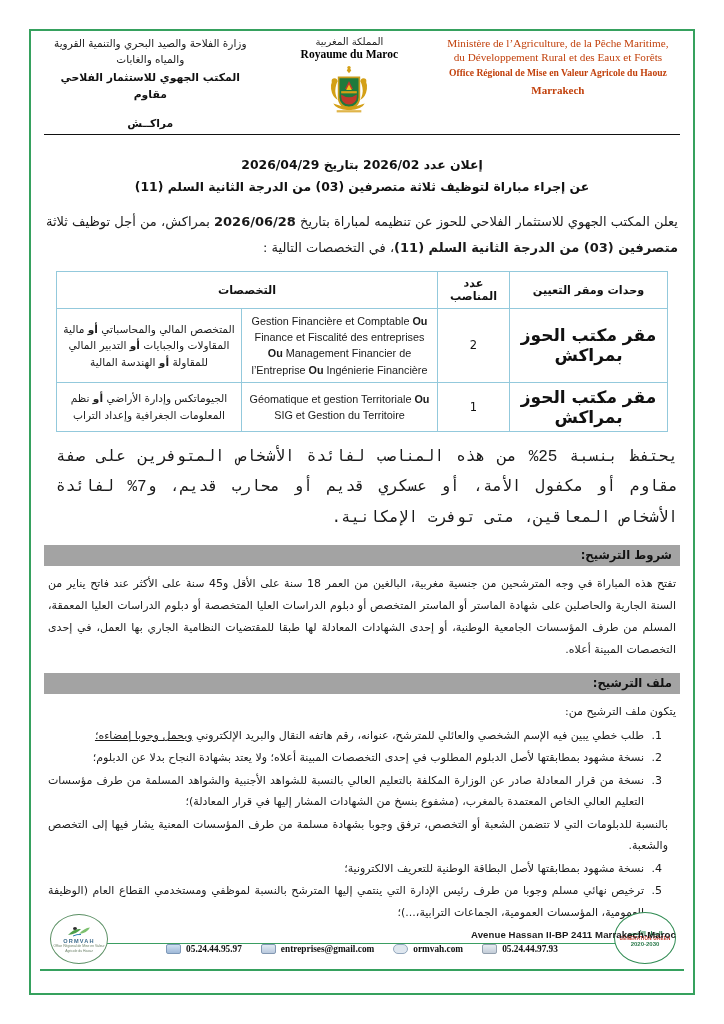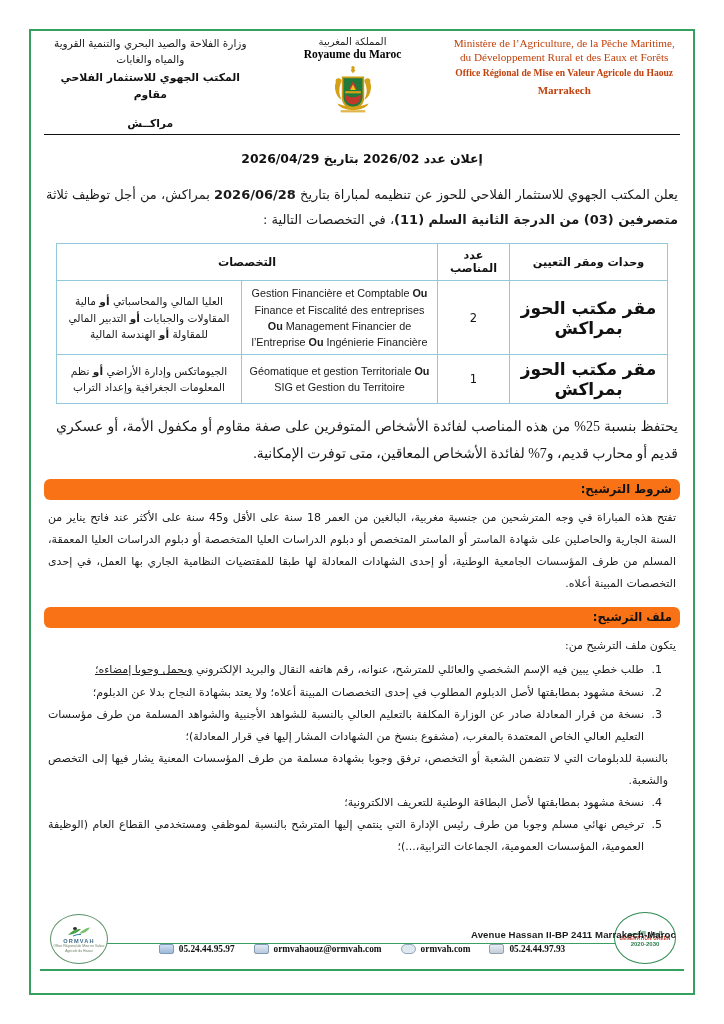--- a/index.html
+++ b/index.html
@@ -26,21 +26,21 @@
     position: absolute;
     left: 40px; top: 36px;
     width: 644px; height: 952px;
   }
 
   
   .header {
     display: flex;
     flex-direction: row-reverse;
     align-items: flex-start;
-    justify-content: space-between;
+    justify-content: flex-start;
     padding: 0 6px;
     height: 96px;
   }
   .hdr-col { width: 33%; text-align: center; }
   .hdr-ar { direction: rtl; }
   .hdr-ar .l1, .hdr-ar .l2 {
     font-size: 10.5px; color: #1a1a1a; line-height: 1.5;
     font-family: "DejaVu Sans", sans-serif;
   }
   .hdr-ar .l3 {
@@ -72,21 +72,21 @@
   .hdr-fr .f3 { font-size: 11px; font-weight: bold; margin-top: 5px; }
 
   .hr-black {
     border: 0; border-top: 1.6px solid #111;
     margin: 2px 4px 0 4px;
   }
 
   
   .title-block {
     text-align: center; direction: rtl;
-    margin-top: 13px;
+    margin-top: 19px;
     font-family: "DejaVu Sans", sans-serif;
   }
   .title-block .t1,
   .title-block .t2 {
     font-size: 12.4px; font-weight: bold; color: #111;
     line-height: 1.75;
   }
 
   
   .intro {
@@ -120,34 +120,33 @@
             font-size: 10.8px; line-height: 1.5; color: #1a1a1a;
             font-family: "Liberation Sans", sans-serif; }
   .c-fr b { font-weight: bold; }
   .c-ar   { text-align: center; font-size: 10.6px; line-height: 1.55; color: #1a1a1a; }
   .c-ar b { font-weight: bold; }
 
   
   .note {
     direction: rtl; text-align: justify;
     margin: 10px 6px 0 16px;
-    font-size: 14px; line-height: 1.9; color: #1a1a1a;
-    font-family: Liberation Serif, serif;
+    font-size: 16px; line-height: 1.9; color: #1a1a1a;
+    font-family: Liberation Mono, monospace;
   }
 
   
   .sec-head {
     direction: rtl;
-    background: #f97316;
+    background: #a3a3a3;
     margin: 12px 4px 0 4px;
     padding: 3px 8px 4px 8px;
     font-size: 11.6px; font-weight: bold; color: #111;
     text-align: right;
     font-family: "DejaVu Sans", sans-serif;
-    border-radius: 6px;
   }
   .sec-body {
     direction: rtl; text-align: justify;
     margin: 7px 8px 0 8px;
     font-size: 11px; line-height: 2.0; color: #1a1a1a;
     font-family: "DejaVu Sans", sans-serif;
   }
   .sec-body .lead { margin-bottom: 2px; }
   ol.docs {
     direction: rtl; text-align: justify;
@@ -272,40 +271,41 @@
         <div class="f1">Ministère de l’Agriculture, de la Pêche Maritime, du Développement Rural et des Eaux et Forêts</div>
         <div class="f2">Office Régional de Mise en Valeur Agricole du Haouz</div>
         <div class="f3">Marrakech</div>
       </div>
     </div>
 
     <hr class="hr-black">
 
     <div class="title-block">
       <div class="t1">إعلان عدد 2026/02 بتاريخ 2026/04/29</div>
+      <div class="t2">عن إجراء مباراة لتوظيف ثلاثة متصرفين (03) من الدرجة الثانية السلم (11)</div>
     </div>
 
     <p class="intro">
       <span>يعلن المكتب الجهوي للاستثمار الفلاحي للحوز عن تنظيمه لمباراة بتاريخ </span><b>2026/06/28</b><span> بمراكش، من أجل توظيف ثلاثة </span><b>متصرفين (03) من الدرجة الثانية السلم (11)</b><span>، في التخصصات التالية :</span>
     </p>
 
     <table class="posts">
       <thead>
         <tr>
           <th class="c-unit">وحدات ومقر التعيين</th>
           <th class="c-num">عدد المناصب</th>
           <th colspan="2">التخصصات</th>
         </tr>
       </thead>
       <tbody id="table-body">
           <tr>
             <td class="c-unit">مقر مكتب الحوز بمراكش</td>
             <td class="c-num">2</td>
             <td class="c-fr"><span>Gestion Financière et Comptable </span><b>Ou</b><span> Finance et Fiscalité des entreprises </span><b>Ou</b><span> Management Financier de l’Entreprise </span><b>Ou</b><span> Ingénierie Financière</span></td>
-            <td class="c-ar"><span>العليا المالي والمحاسباتي </span><b>أو</b><span> مالية المقاولات والجبايات </span><b>أو</b><span> التدبير المالي للمقاولة </span><b>أو</b><span> الهندسة المالية</span></td>
+            <td class="c-ar"><span>المتخصص المالي والمحاسباتي </span><b>أو</b><span> مالية المقاولات والجبايات </span><b>أو</b><span> التدبير المالي للمقاولة </span><b>أو</b><span> الهندسة المالية</span></td>
           </tr>
           <tr>
             <td class="c-unit">مقر مكتب الحوز بمراكش</td>
             <td class="c-num">1</td>
             <td class="c-fr"><span>Géomatique et gestion Territoriale </span><b>Ou</b><span> SIG et Gestion du Territoire</span></td>
             <td class="c-ar"><span>الجيوماتكس وإدارة الأراضي </span><b>أو</b><span> نظم المعلومات الجغرافية وإعداد التراب</span></td>
           </tr>
         </tbody>
     </table>
 
@@ -353,21 +353,21 @@
       <div class="addr">Avenue Hassan II-BP 2411 Marrakech-Maroc</div>
 
       <div class="foot-content">
         <div class="contact-row">
           <span class="citem">
             <span class="cicon ico-phone"></span>
             <span>05.24.44.95.97</span>
           </span>
           <span class="citem">
             <span class="cicon ico-mail"></span>
-            <span>ormvahaouz@ormvah.com</span>
+            <span>entreprises@gmail.com</span>
           </span>
           <span class="citem">
             <span class="cicon ico-web"></span>
             <span>ormvah.com</span>
           </span>
           <span class="citem">
             <span class="cicon ico-fax"></span>
             <span>05.24.44.97.93</span>
           </span>
         </div>

